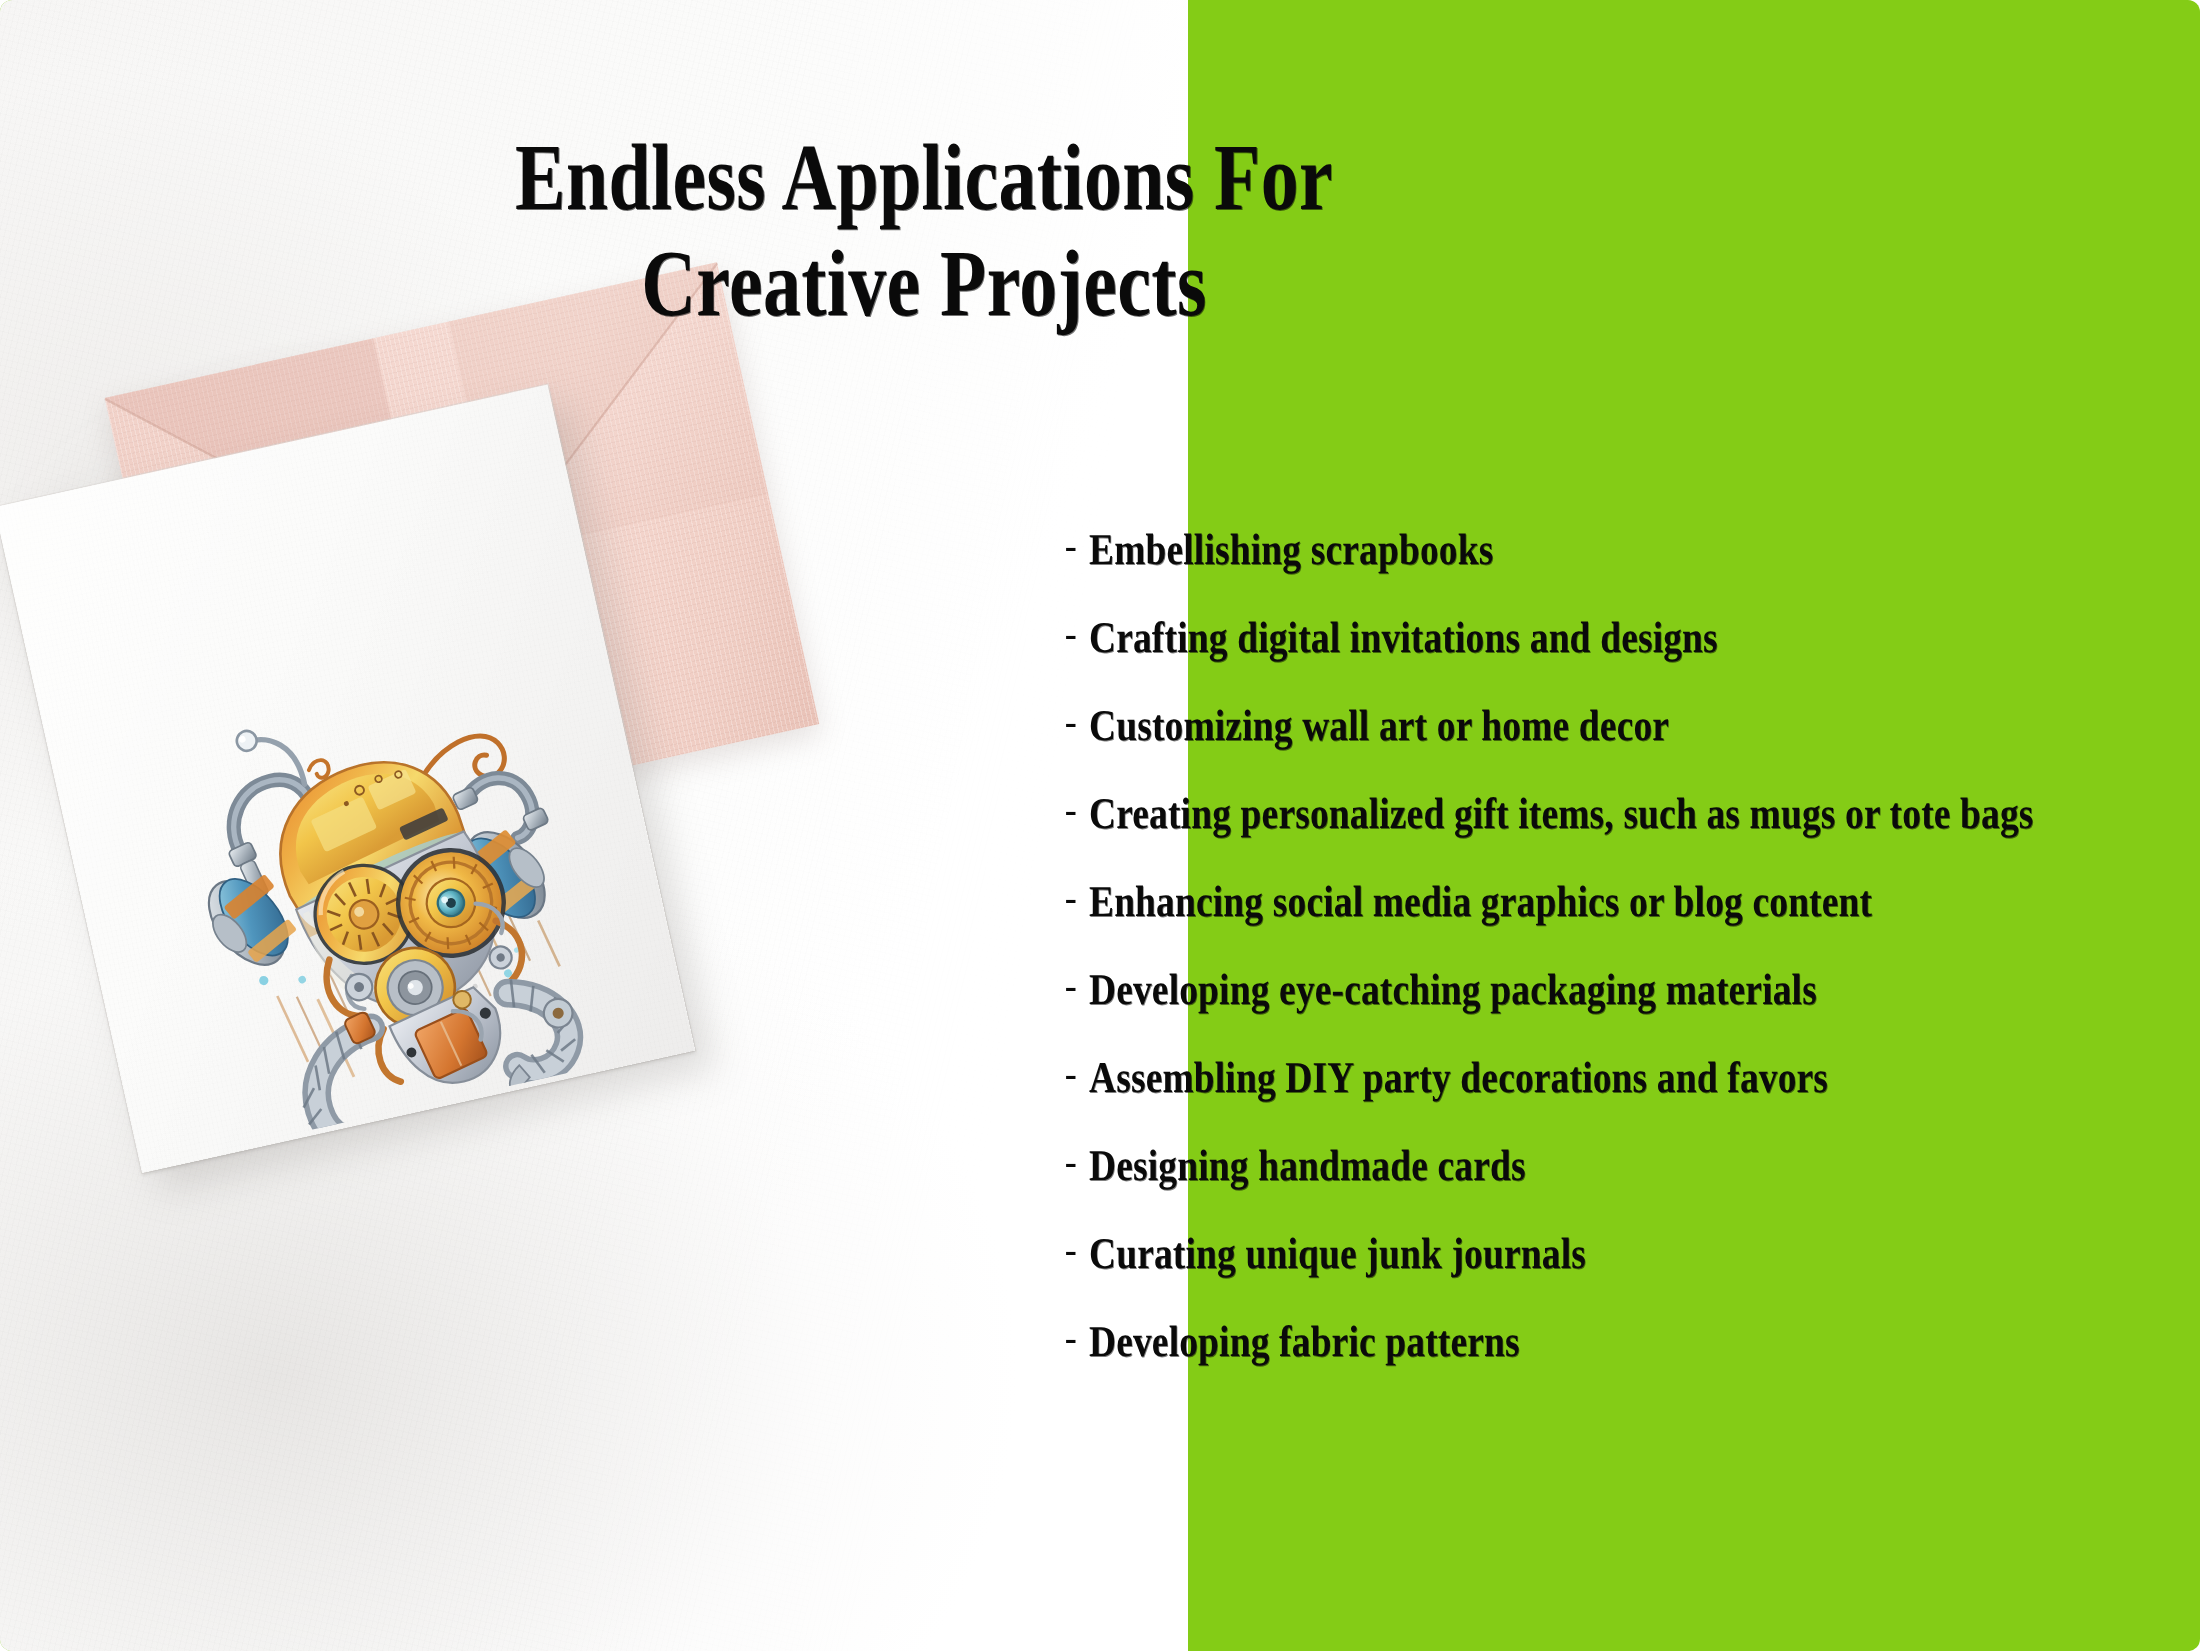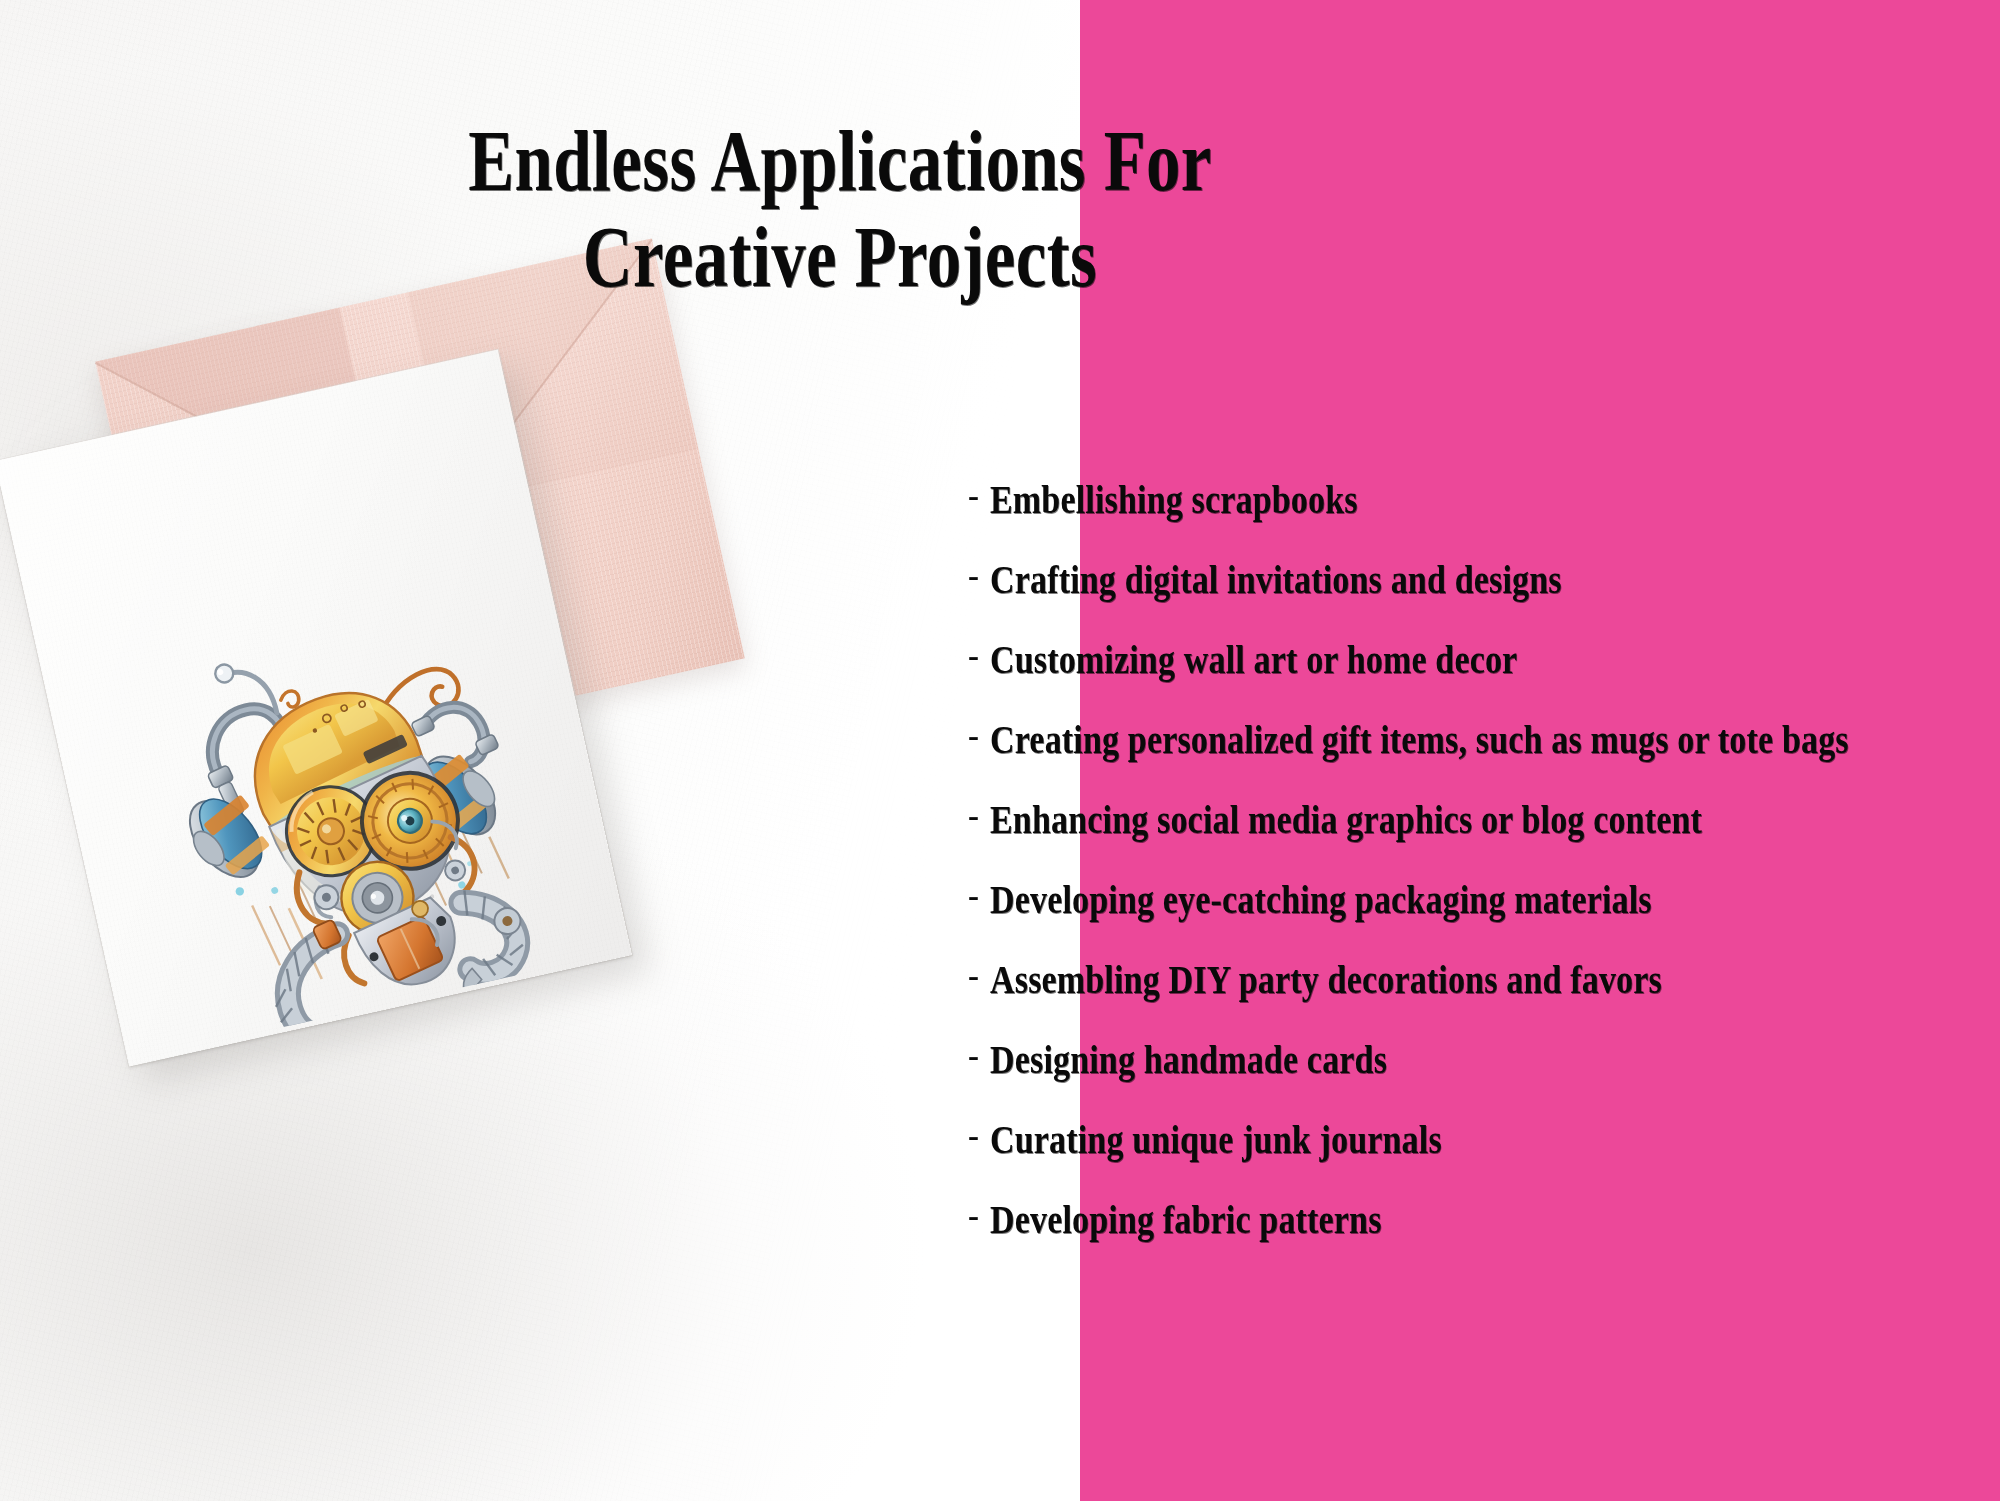--- a/index.html
+++ b/index.html
@@ -12,22 +12,23 @@
     height: 1501px;
     overflow: hidden;
     font-family: "Liberation Serif", serif;
     position: relative;
   }
 
   
   #stage {
     position: absolute;
     inset: 0;
-    background: #ec4899;
+    background: #84cc16;
     overflow: hidden;
+    border-radius: 11px;
   }
 
   
   .backdrop {
     position: absolute;
     left: 0; top: 0;
     width: 1080px; height: 1501px;
     background:
       radial-gradient(ellipse 900px 700px at 250px 1250px, rgba(228,226,224,.85) 0%, rgba(244,243,242,.25) 55%, rgba(255,255,255,0) 75%),
       radial-gradient(ellipse 700px 600px at 120px 430px, rgba(236,234,232,.7) 0%, rgba(250,250,249,.2) 60%, rgba(255,255,255,0) 78%),

